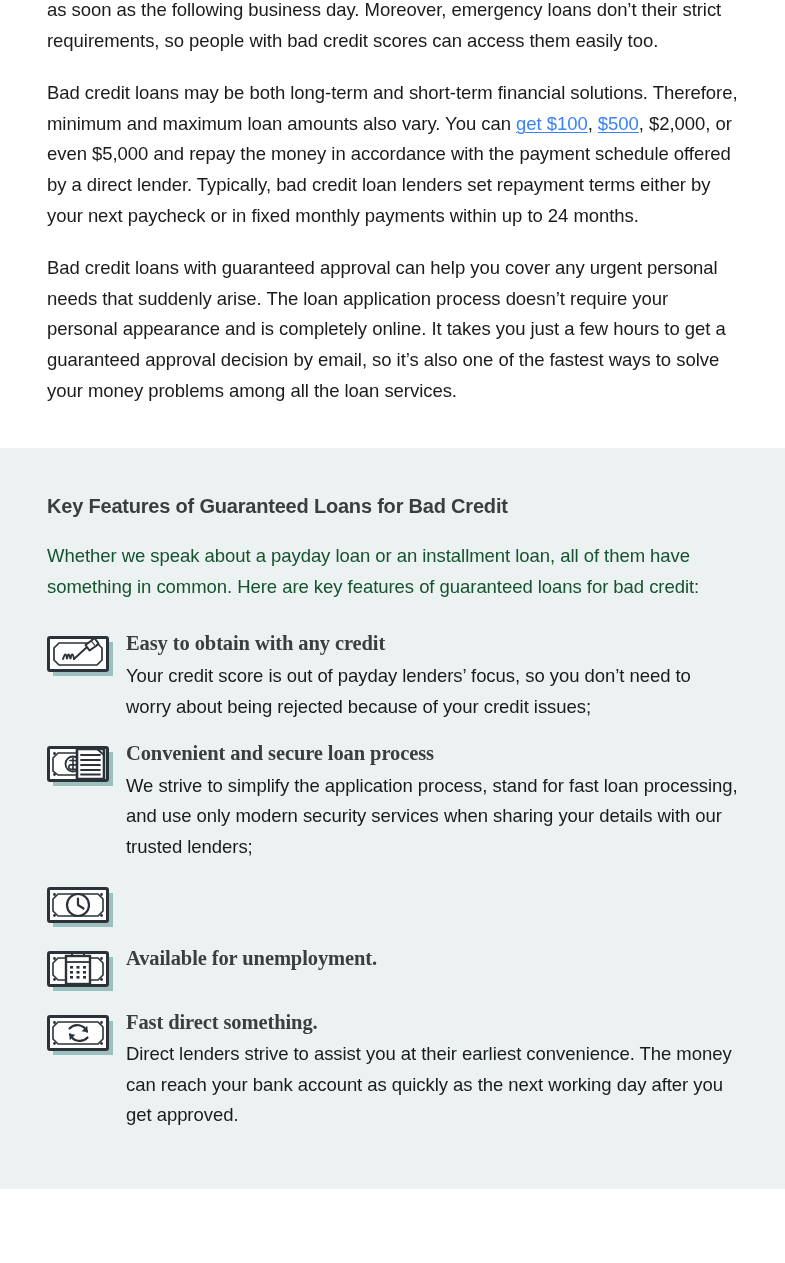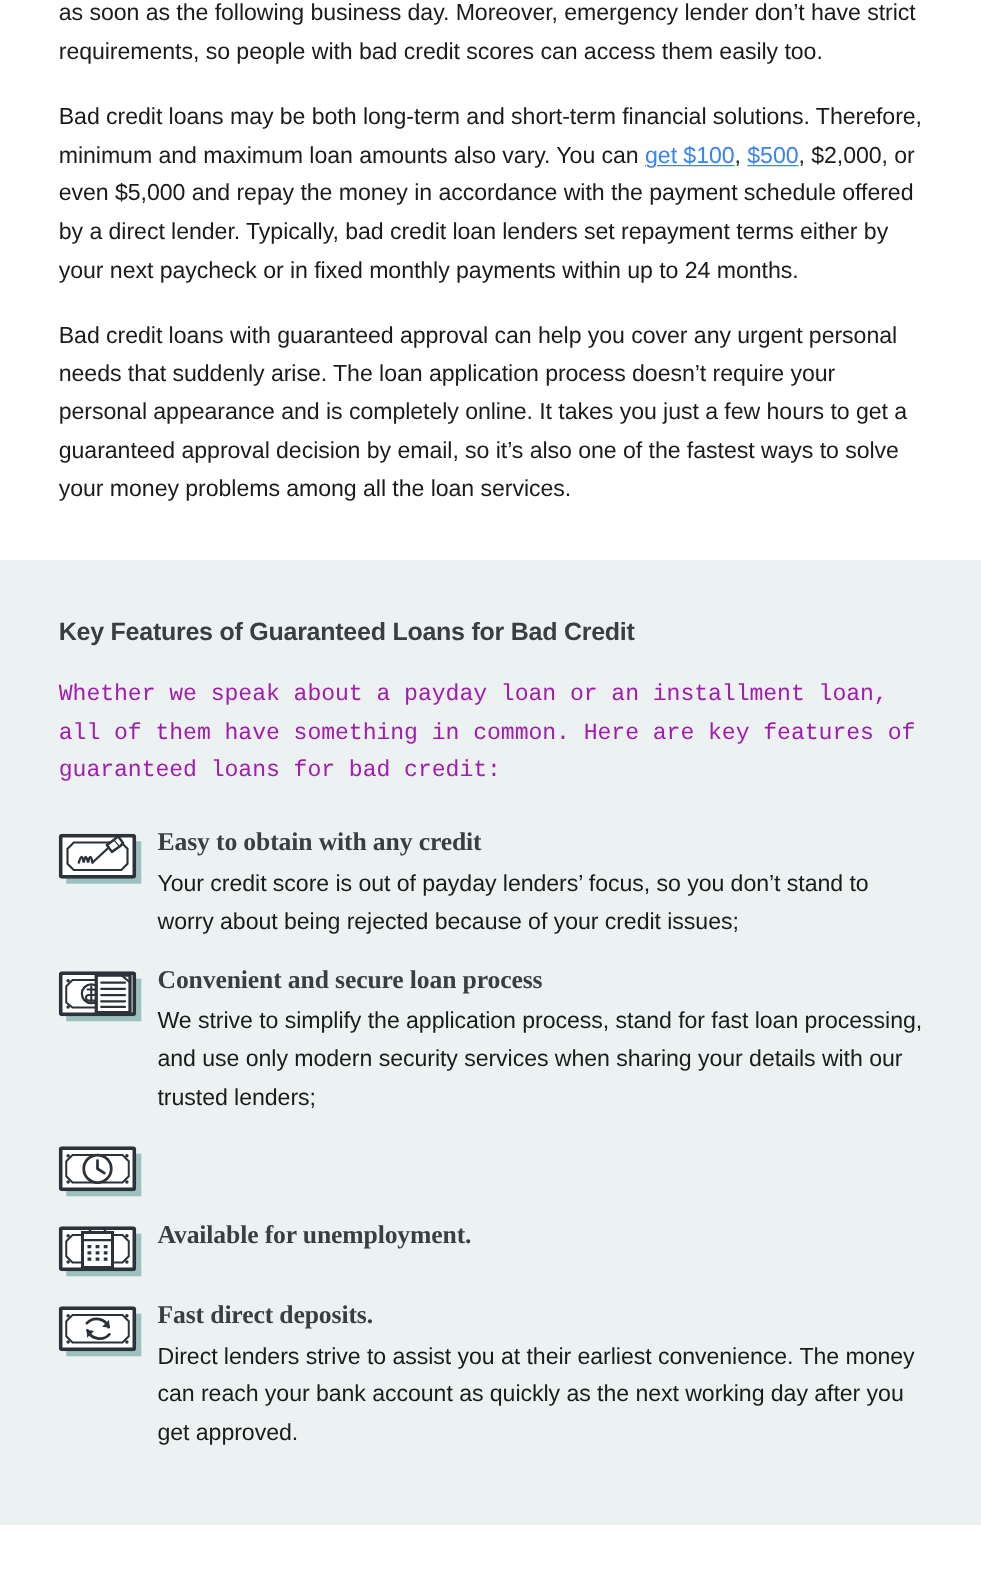--- a/index.html
+++ b/index.html
@@ -51,23 +51,22 @@
     font-size: 20px;
     line-height: 1.25;
     font-weight: bold;
     color: #3a3e41;
     letter-spacing: -0.2px;
   }
   .features-intro {
     margin: 0 0 28px 0;
     font-size: 18.5px;
     line-height: 30.6px;
-    color: #a21caf;
+    color: #14532d;
     letter-spacing: -0.05px;
-    font-family: Liberation Mono, monospace;
   }
 
   .feature-row {
     display: flex;
     align-items: flex-start;
     margin-bottom: 18px;
   }
   .feature-icon-wrap {
     flex: 0 0 auto;
     width: 79px;
@@ -113,21 +112,21 @@
     color: #1b1b1b;
     letter-spacing: -0.05px;
   }
 </style>
 </head>
 <body>
 
 <div class="article-top">
 
   <p class="first-para">
-    <span>as soon as the following business day. Moreover, emergency lender don’t have strict requirements, so people with bad credit scores can access them easily too.</span>
+    <span>as soon as the following business day. Moreover, emergency loans don’t their strict requirements, so people with bad credit scores can access them easily too.</span>
   </p>
 
   <p>
     <span>Bad credit loans may be both long-term and short-term financial solutions. Therefore, minimum and maximum loan amounts also vary. You can </span><a class="inline-link">get $100</a><span>, </span><a class="inline-link">$500</a><span>, $2,000, or even $5,000 and repay the money in accordance with the payment schedule offered by a direct lender. Typically, bad credit loan lenders set repayment terms either by your next paycheck or in fixed monthly payments within up to 24 months.</span>
   </p>
 
   <p>
     <span>Bad credit loans with guaranteed approval can help you cover any urgent personal needs that suddenly arise. The loan application process doesn’t require your personal appearance and is completely online. It takes you just a few hours to get a guaranteed approval decision by email, so it’s also one of the fastest ways to solve your money problems among all the loan services.</span>
   </p>
 
@@ -150,21 +149,21 @@
           <path d="M7 12 L12 7 L50 7 L55 12 L55 24 L50 29 L12 29 L7 24 Z" fill="none" stroke="#2b3239" stroke-width="1.7"></path>
           <path d="M16 23 c2-6 3-6 4 0 c1-6 2-6 3.5 0 c1-6 2.5-6 3.5 0" fill="none" stroke="#2b3239" stroke-width="1.9" stroke-linecap="round"></path>
           <path d="M27 23 L40 11" fill="none" stroke="#2b3239" stroke-width="1.9" stroke-linecap="round"></path>
           <path d="M38.5 9 L44.5 4.5 L49 10 L42.5 14.5 Z" fill="#ffffff" stroke="#2b3239" stroke-width="2" stroke-linejoin="round"></path>
           <path d="M44.5 4.5 L47.5 2 L51.5 7.5 L49 10" fill="#ffffff" stroke="#2b3239" stroke-width="2" stroke-linejoin="round"></path>
         </svg>
       </div>
     </div>
     <div class="feature-body">
       <h3 class="feature-heading">Easy to obtain with any credit</h3>
-      <p class="feature-text">Your credit score is out of payday lenders’ focus, so you don’t stand to worry about being rejected because of your credit issues;</p>
+      <p class="feature-text">Your credit score is out of payday lenders’ focus, so you don’t need to worry about being rejected because of your credit issues;</p>
     </div>
   </div>
 
   <div class="feature-row">
     <div class="feature-icon-wrap">
       <div class="feature-icon">
         <div class="shadow"></div>
         <svg width="62" height="36" viewBox="0 0 62 36" xmlns="http://www.w3.org/2000/svg">
           <rect x="1.5" y="1.5" width="59" height="33" rx="1.5" fill="#ffffff" stroke="#2b3239" stroke-width="3"></rect>
           <circle cx="7.5" cy="7.5" r="1.4" fill="#2b3239"></circle>
@@ -247,18 +246,18 @@
           <circle cx="54.5" cy="28.5" r="1.4" fill="#2b3239"></circle>
           <path d="M6 12 L11 7 L51 7 L56 12 L56 24 L51 29 L11 29 L6 24 Z" fill="none" stroke="#2b3239" stroke-width="1.6"></path>
           <path d="M22.5 13.5 a10.5 10.5 0 0 1 17.5 3.2" fill="none" stroke="#2b3239" stroke-width="2.2" stroke-linecap="round"></path>
           <path d="M40.5 22.5 a10.5 10.5 0 0 1 -17.5 -3.2" fill="none" stroke="#2b3239" stroke-width="2.2" stroke-linecap="round"></path>
           <path d="M40.3 10.8 L40.7 17.2 L34.7 16.3 Z" fill="#2b3239"></path>
           <path d="M22.7 25.2 L22.3 18.8 L28.3 19.7 Z" fill="#2b3239"></path>
         </svg>
       </div>
     </div>
     <div class="feature-body">
-      <h3 class="feature-heading">Fast direct deposits.</h3>
+      <h3 class="feature-heading">Fast direct something.</h3>
       <p class="feature-text">Direct lenders strive to assist you at their earliest convenience. The money can reach your bank account as quickly as the next working day after you get approved.</p>
     </div>
   </div>
 
 </section>
 
 </body></html>

